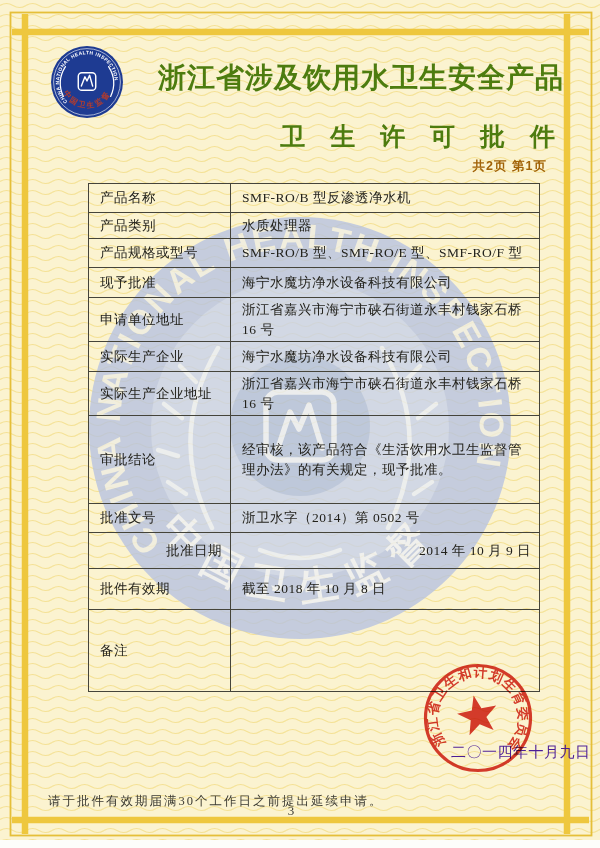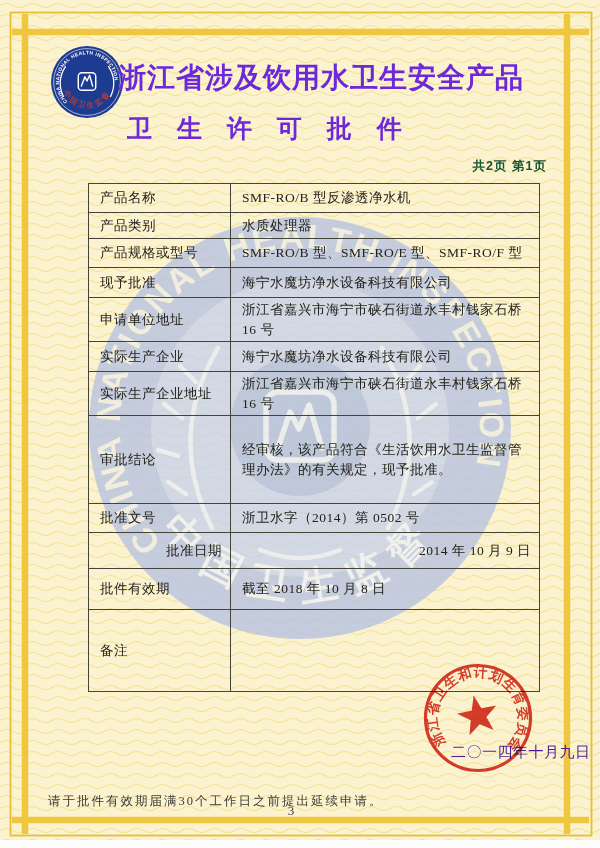--- a/index.html
+++ b/index.html
@@ -3,26 +3,26 @@
 <meta charset="utf-8">
 <style>
   html,body{margin:0;padding:0;background:#9a9a9a;}
   .page{position:relative;width:600px;height:848px;background:#fbf3d0;overflow:hidden;
         font-family:"Liberation Serif",serif;}
   .abs{position:absolute;}
   svg{display:block;}
 
   
   .logo{position:absolute;left:50px;top:45px;width:74px;height:74px;}
-  .titles{position:absolute;left:118px;top:60px;width:446px;text-align:left;color:#6d28d9;
+  .titles{position:absolute;left:118px;top:60px;width:446px;text-align:right;color:#4d7c0f;
           font-family:"Liberation Sans",sans-serif;}
   .title1{font-size:28px;font-weight:700;letter-spacing:1px;line-height:1.3;}
-  .title2{font-size:25px;font-weight:700;letter-spacing:9px;text-indent:9px;margin-top:16px;}
+  .title2{font-size:25px;font-weight:700;letter-spacing:9px;text-indent:9px;margin-top:24px;}
   .pageind{position:absolute;right:53px;top:158px;font-size:12.5px;font-weight:700;
-           letter-spacing:1px;color:#14532d;font-family:"Liberation Sans",sans-serif;}
+           letter-spacing:1px;color:#a16207;font-family:"Liberation Sans",sans-serif;}
 
   
   .permit-table{position:absolute;left:88px;top:183px;}
   table{border-collapse:collapse;width:452px;table-layout:fixed;}
   td{border:1px solid #45443a;font-size:13.5px;color:#23221c;line-height:1.45;
      padding:2px 8px 2px 11px;vertical-align:middle;letter-spacing:.5px;background:transparent;}
   td.lab{width:122px;}
   tr.r1{height:29px;}  tr.r2{height:26px;}  tr.r3{height:29px;}  tr.r4{height:30px;}
   tr.r5{height:36px;}  tr.r6{height:30px;}  tr.r7{height:33px;}  tr.r8{height:88px;}
   tr.r9{height:29px;}  tr.r10{height:36px;text-align:right;} tr.r11{height:41px;} tr.r12{height:82px;margin-left:8px;}

